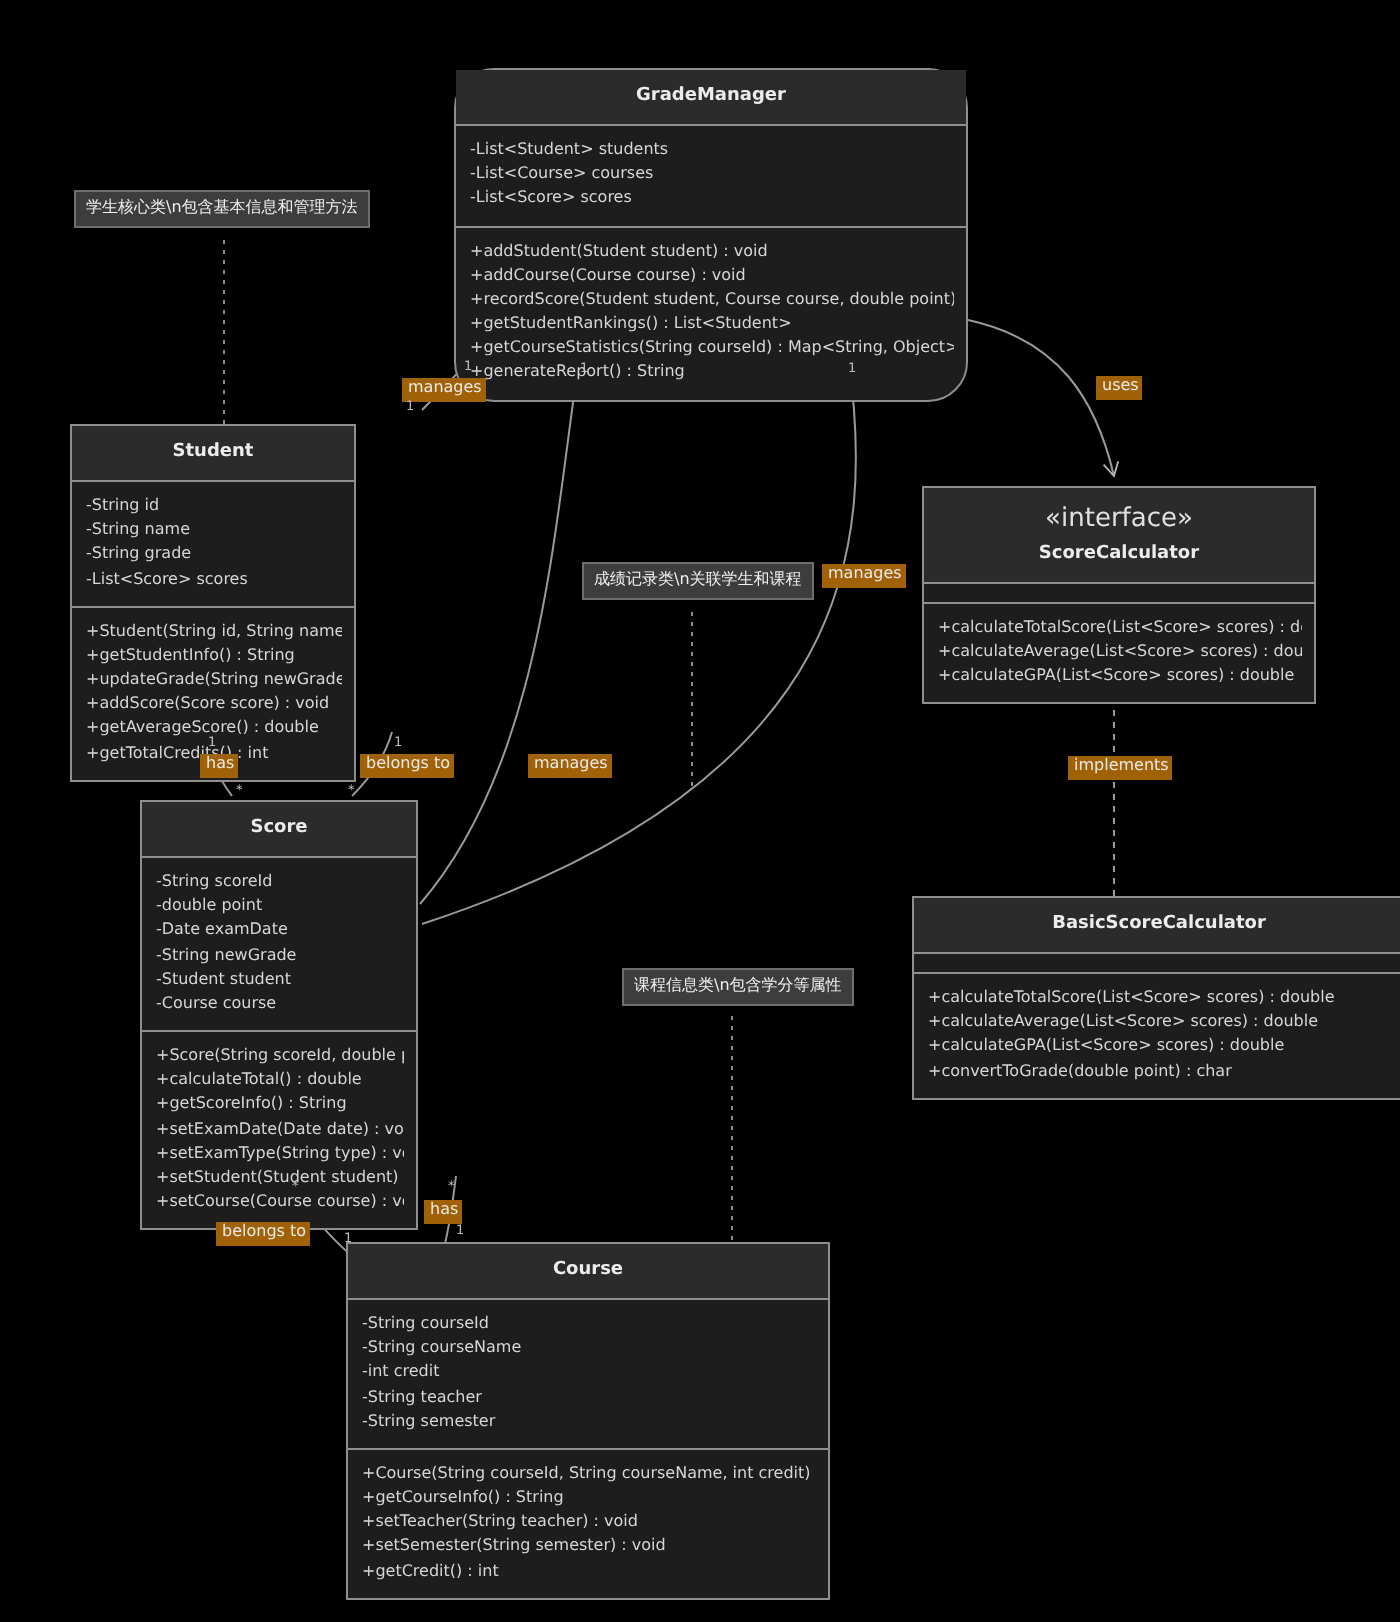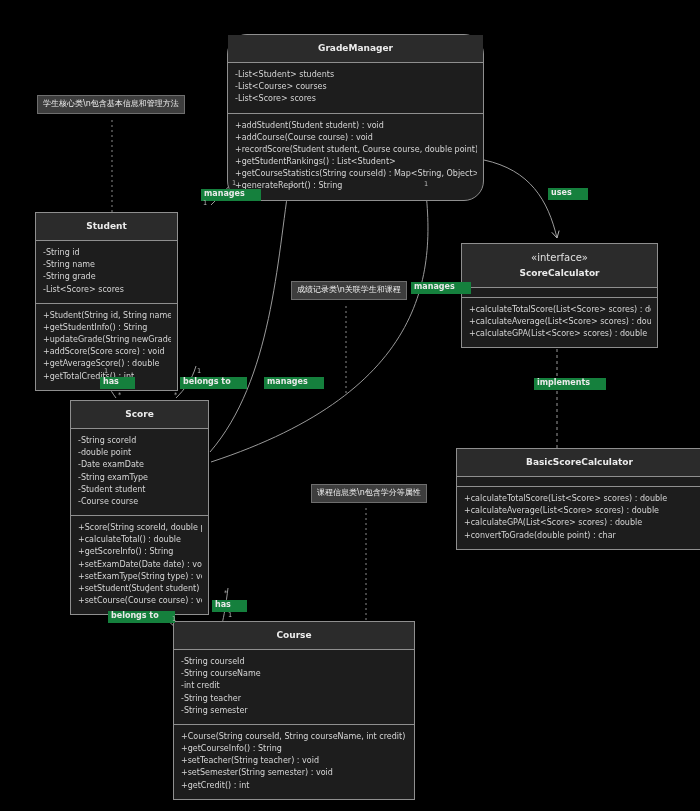--- a/index.html
+++ b/index.html
@@ -44,21 +44,21 @@
     text-align: center;
     padding: 7px 4px 8px 4px;
     font-size: 9px;
     font-weight: bold;
     color: #ececec;
     line-height: 1.35;
   }
   .uml-header .stereotype {
     display: block;
     font-weight: normal;
-    font-size: 10px;
+    font-size: 13px;
     color: #e0e0e0;
     margin-bottom: 2px;
   }
   .uml-compartment {
     padding: 6px 6px 7px 7px;
     font-size: 8px;
     line-height: 1.52;
     color: #d6d6d6;
   }
   .uml-compartment.empty {
@@ -83,28 +83,27 @@
     font-size: 8px;
     line-height: 1.2;
     padding: 3px 5px 4px 5px;
     white-space: nowrap;
     z-index: 6;
   }
 
   
   .edge-label {
     position: absolute;
-    background: #15803d;
+    background: #a16207;
     color: #eaeaea;
     font-size: 8px;
     line-height: 1.1;
-    padding: 1px 16px 2px 3px;
+    padding: 1px 2px 2px 3px;
     white-space: nowrap;
     z-index: 7;
-    font-weight: bold;
   }
   .mult {
     position: absolute;
     color: #bdbdbd;
     font-size: 6.5px;
     line-height: 1;
     z-index: 7;
   }
 </style>
 </head>
@@ -190,21 +189,21 @@
   </div>
 
   <div class="uml-class" style="left:70px; top:400px; width:139px;">
     <div class="uml-header">
       <span>Score</span>
     </div>
     <div class="uml-compartment">
       <div class="uml-member">-String scoreId</div>
       <div class="uml-member">-double point</div>
       <div class="uml-member">-Date examDate</div>
-      <div class="uml-member">-String examType</div>
+      <div class="uml-member">-String newGrade</div>
       <div class="uml-member">-Student student</div>
       <div class="uml-member">-Course course</div>
     </div>
     <div class="uml-compartment">
       <div class="uml-member">+Score(String scoreId, double point)</div>
       <div class="uml-member">+calculateTotal() : double</div>
       <div class="uml-member">+getScoreInfo() : String</div>
       <div class="uml-member">+setExamDate(Date date) : void</div>
       <div class="uml-member">+setExamType(String type) : void</div>
       <div class="uml-member">+setStudent(Student student) : void</div>

